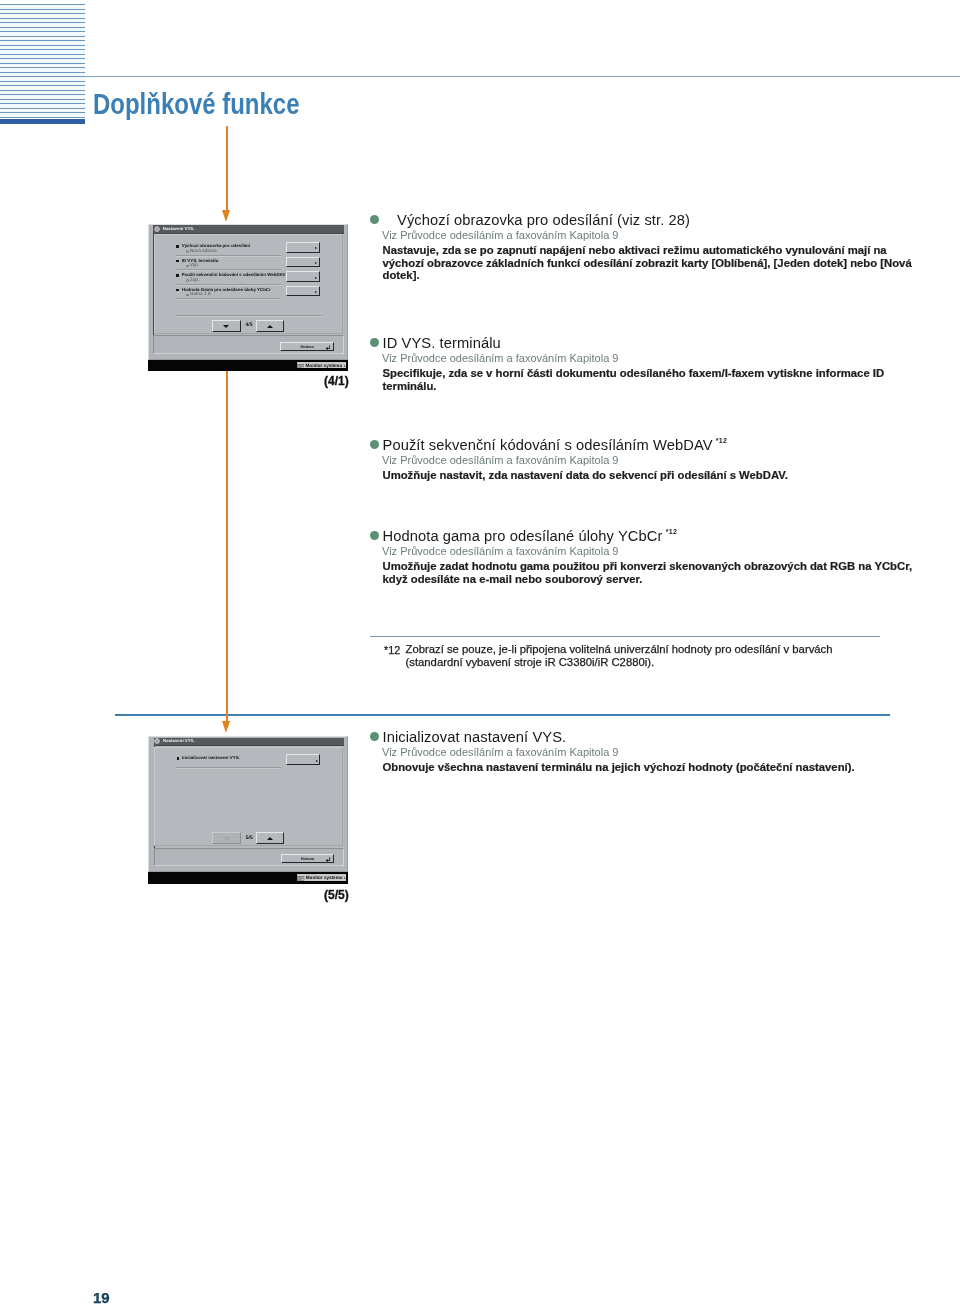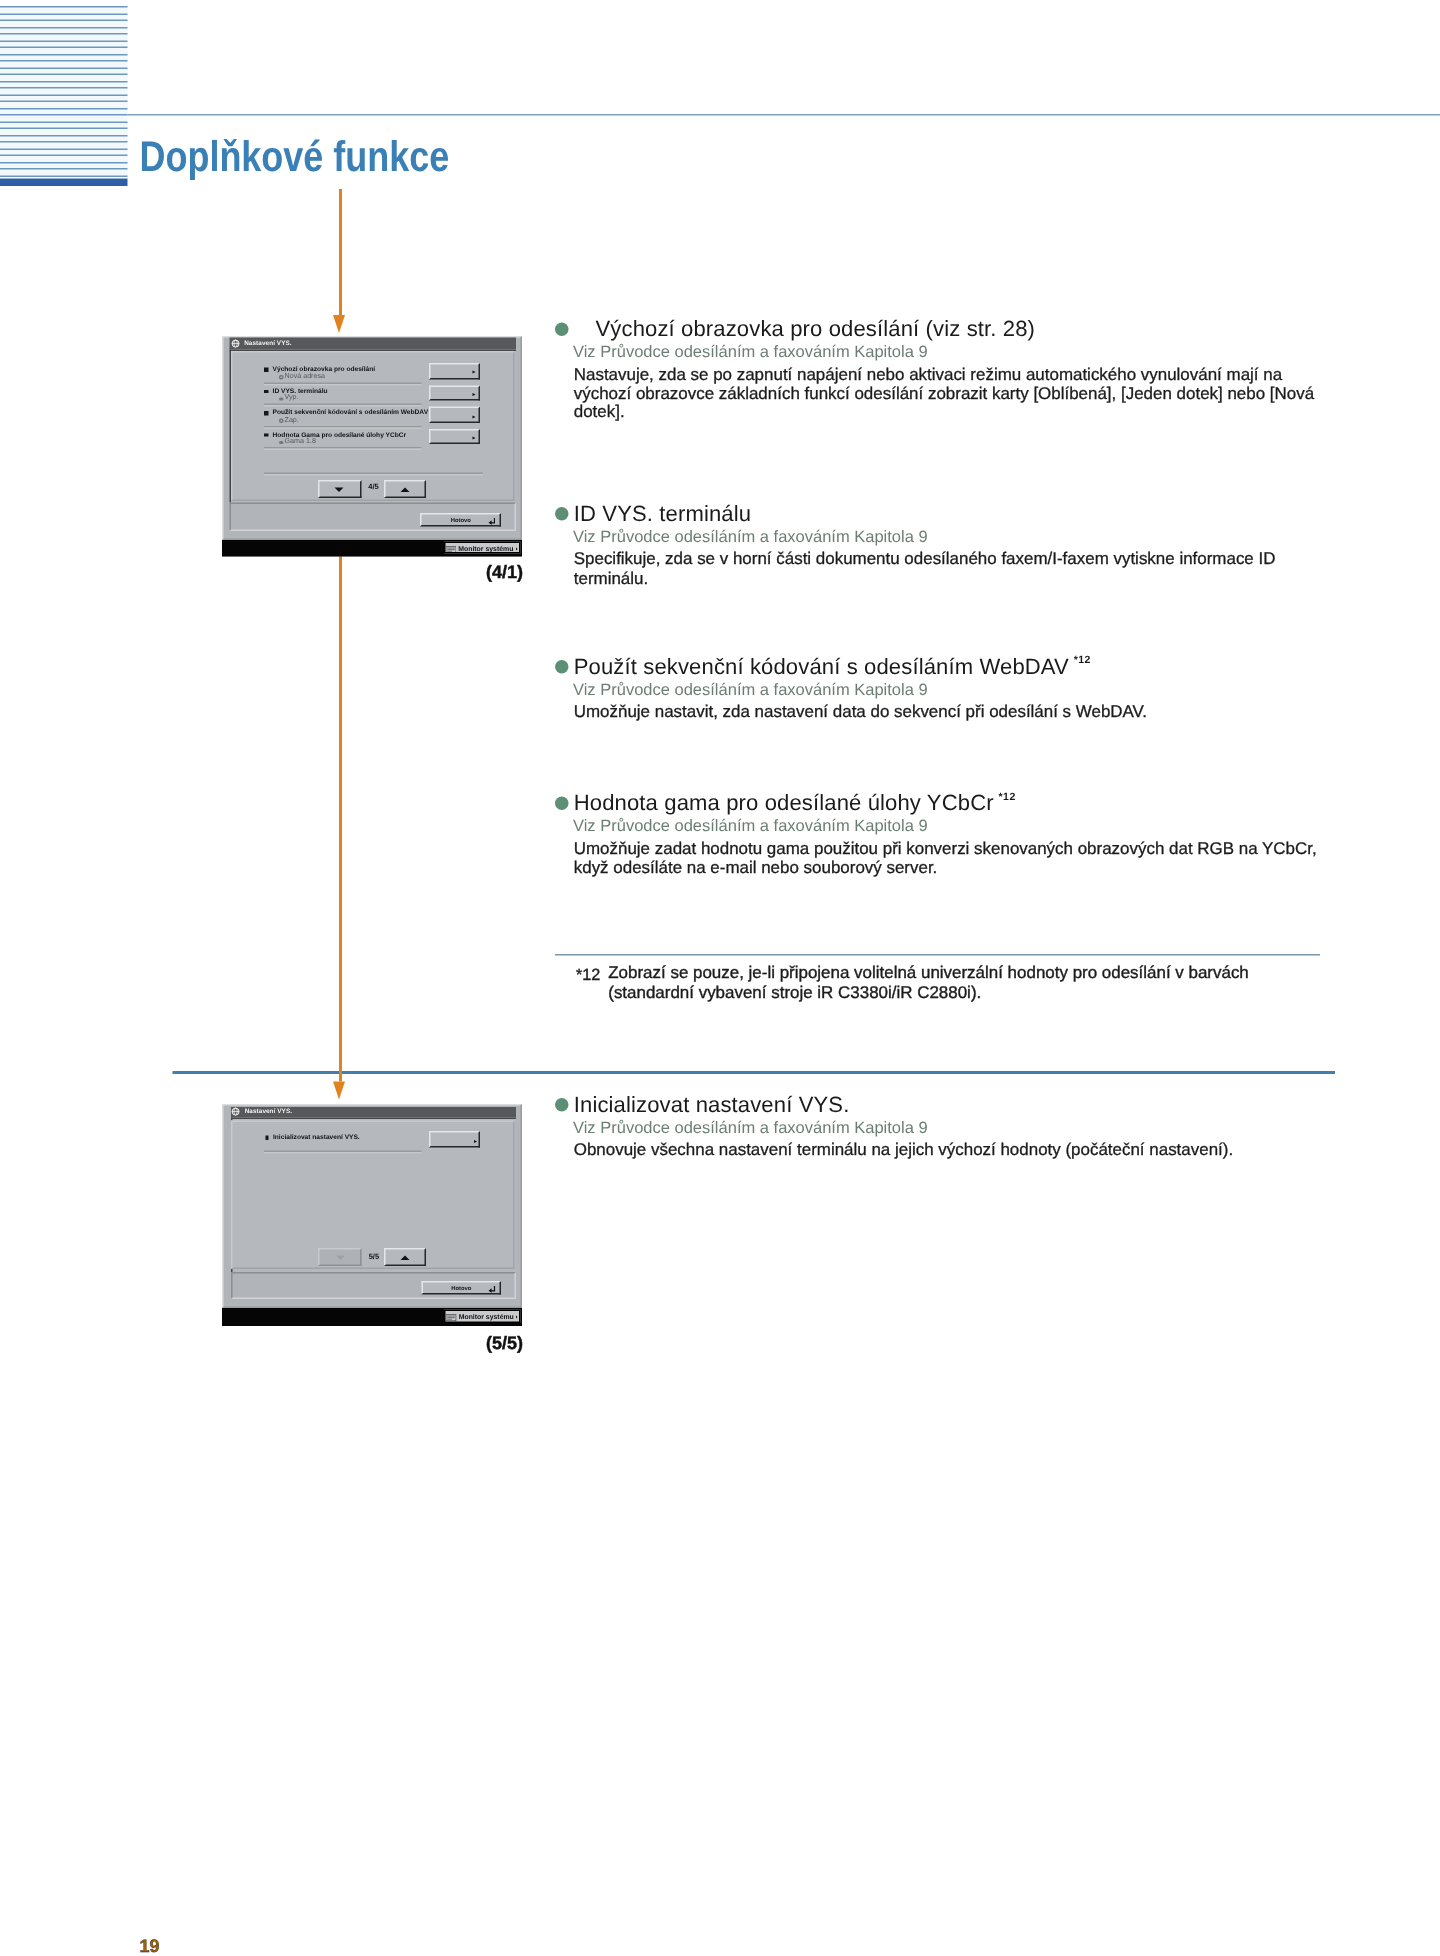--- a/index.html
+++ b/index.html
@@ -24,24 +24,24 @@
 
   
   .rule-thin{position:absolute;height:1.1px;background:#7c98ab;}
   .rule-blue{position:absolute;height:1.5px;background:#417fae;}
   .bullet{position:absolute;width:9px;height:9px;border-radius:50%;background:#5d8f74;}
   .bhead{position:absolute;font-size:14.7px;color:#1a1a1a;white-space:nowrap;line-height:14px;
        letter-spacing:0.09px;}
   .bhead .sup{position:absolute;left:100%;top:-4px;font-size:7px;font-weight:bold;
        letter-spacing:0.35px;margin-left:3.2px;line-height:14px;}
   .bref{position:absolute;font-size:11px;color:#6c7e73;white-space:nowrap;line-height:12px;}
-  .bbody{position:absolute;font-size:11.3px;color:#1c1c1c;line-height:12.1px;font-weight:normal;
+  .bbody{position:absolute;font-size:11.3px;color:#1c1c1c;line-height:12.1px;font-weight:bold;
        -webkit-text-stroke:0.2px #1c1c1c;}
 
-  .pagenum{position:absolute;font-size:12px;font-weight:bold;color:#a16207;line-height:15px;
+  .pagenum{position:absolute;font-size:15px;font-weight:bold;color:#0c4a6e;line-height:15px;
        -webkit-text-stroke:0.25px #0d0d0d;}
   .caption{position:absolute;font-size:12px;font-weight:bold;color:#111;line-height:11px;
        -webkit-text-stroke:0.3px #111;}
   .footnote{position:absolute;left:0;top:0;width:960px;}
   .fn-marker{position:absolute;left:384px;top:644px;font-size:10.8px;color:#1c1c1c;
        -webkit-text-stroke:0.25px #1c1c1c;}
   .fn-line{position:absolute;left:405.5px;font-size:11.3px;color:#1c1c1c;white-space:nowrap;
        -webkit-text-stroke:0.25px #1c1c1c;}
   .fn-l0{top:643px;}
   .fn-l1{top:655.5px;}

